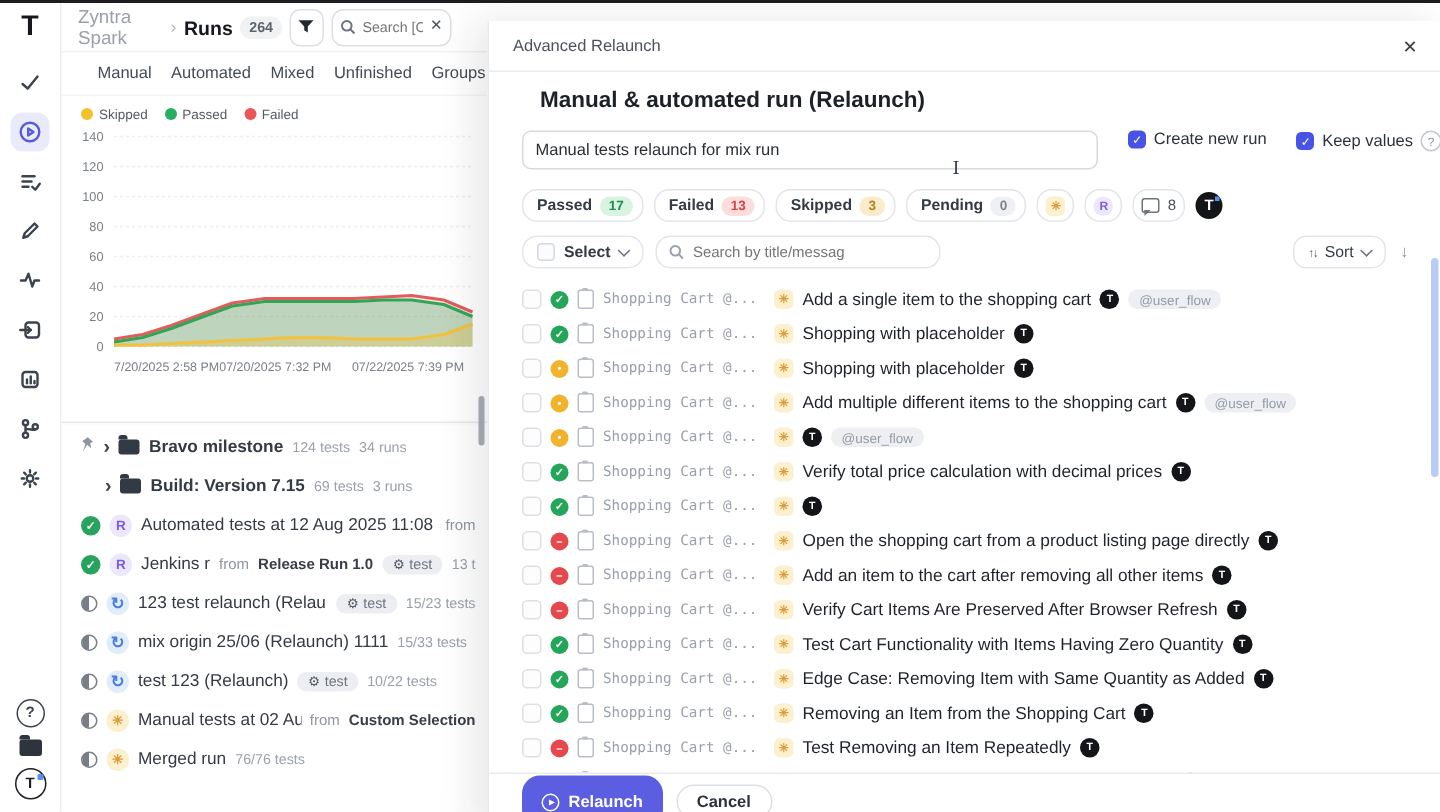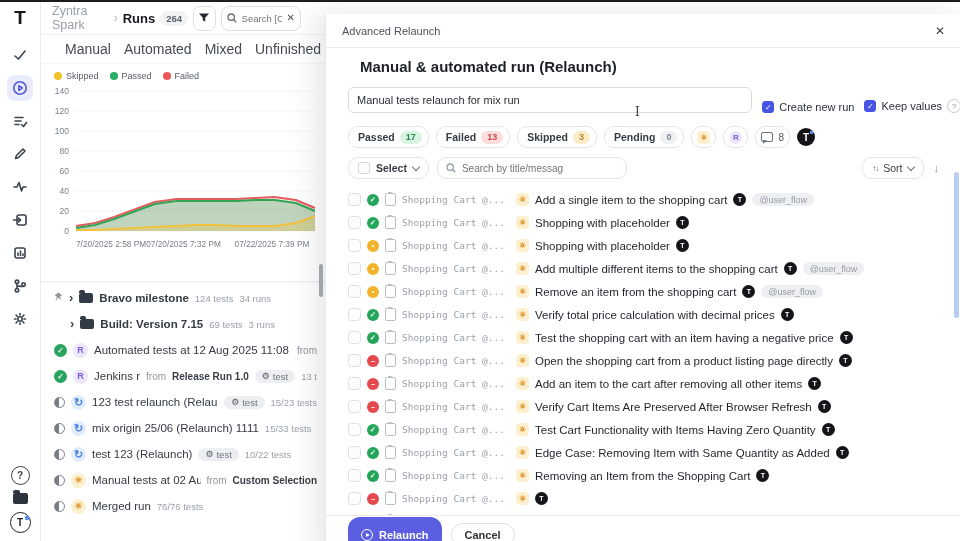--- a/index.html
+++ b/index.html
@@ -24,21 +24,21 @@
   .lp-header{height:32px;display:flex;align-items:center;padding:0 24px 0 12px;gap:5px;border-bottom:1px solid #f1f2f4;}
   .bc-project{color:#9aa1ab;font-size:12.5px;}
   .bc-sep{color:#b6bbc2;font-size:12px;}
   .bc-page{color:#15181d;font-size:13px;font-weight:bold;}
   .bc-count{background:#f1f2f4;color:#5c6470;font-size:9.5px;font-weight:bold;border-radius:8px;padding:2px 6px;}
   .filter-btn{margin-left:auto;width:26px;height:23px;border:1px solid #dcdfe4;border-radius:7px;display:flex;align-items:center;justify-content:center;background:#fff;}
   .search-box{width:76px;height:23px;border:1px solid #dcdfe4;border-radius:8px;display:flex;align-items:center;gap:3px;padding:0 5px;background:#fff;}
   .search-box input{border:none;outline:none;width:40px;font-size:9.5px;color:#6b7280;font-family:"Liberation Sans",sans-serif;background:transparent;}
   .x-glyph{color:#4b5158;font-size:10px;line-height:1;}
   .lp-tabs{height:28px;display:flex;align-items:center;gap:13px;padding:0 12px;border-bottom:1px solid #f4f5f6;}
-  .tab{font-size:14px;color:#444b55;white-space:nowrap;}
+  .tab{font-size:11px;color:#444b55;white-space:nowrap;}
   .lp-legend{display:flex;align-items:center;gap:11px;padding:7px 0 0 14px;}
   .legend-item{display:flex;align-items:center;gap:4px;font-size:9px;color:#555b64;}
   .dot{width:8px;height:8px;border-radius:50%;display:inline-block;}
   #chart-svg{display:block;margin:2px 0 0 0;}
   .lp-scroll-thumb{position:absolute;right:2px;top:262px;width:4px;height:33px;background:#a9aeb6;border-radius:2px;}
   .lp-divider{height:1px;background:#e7e9ec;box-shadow:0 1px 2px rgba(0,0,0,0.04);margin-top:26px;}
   .run-list{padding-top:3px;}
   .run-row{height:26px;display:flex;align-items:center;gap:6px;padding:0 8px 0 14px;white-space:nowrap;overflow:hidden;}
   .spacer{width:10px;flex:0 0 10px;}
   .chev-r{color:#3e444d;font-size:13px;font-weight:bold;line-height:1;margin-top:-2px;}
@@ -57,21 +57,21 @@
   .test-chip{background:#eceef1;border-radius:8px;color:#6e7680;font-size:9.5px;padding:1px 7px;display:flex;align-items:center;gap:3px;}
   .gear-mini{font-size:9px;color:#555b64;}
   .meta{font-size:9.5px;color:#9aa1ab;}
   
   .modal{position:absolute;top:14px;left:325px;width:635px;height:539px;background:#fff;border-left:1px solid #e6e8eb;box-shadow:-10px 0 24px rgba(30,34,40,0.10);z-index:10;}
   .modal-header{height:33px;display:flex;align-items:center;padding:0 16px;border-bottom:1px solid #e9ebee;}
   .mh-title{font-size:11px;color:#4c535c;}
   .mh-close{margin-left:auto;font-size:12px;color:#3b4149;}
   .modal-body{padding:10px 0 0 22px;position:relative;}
   .mb-title{font-size:15px;font-weight:bold;color:#1c2127;margin:0 0 12px 12px;}
-  .name-row{display:flex;align-items:flex-end;gap:10px;}
+  .name-row{display:flex;align-items:flex-start;gap:20px;}
   .name-input{width:424px;height:24px;border:1px solid #d7dade;border-radius:6px;padding:0 8px;font-size:11px;color:#2a2f36;font-family:"Liberation Sans",sans-serif;outline:none;}
   .cb-group{display:flex;align-items:center;gap:5px;font-size:11px;color:#2c323a;white-space:nowrap;}
   .cbox{width:12px;height:12px;border-radius:3.5px;background:#4653e3;color:#fff;font-size:8px;display:flex;align-items:center;justify-content:center;flex:0 0 12px;}
   .help-mini{width:12px;height:12px;border:1px solid #c3c8cf;border-radius:50%;color:#8b929c;font-size:8px;display:flex;align-items:center;justify-content:center;}
   .chips-row{display:flex;align-items:center;gap:7px;margin-top:13px;}
   .chip{height:20px;border:1px solid #e3e5ea;border-radius:10px;display:flex;align-items:center;gap:5px;padding:0 6px 0 9px;background:#fff;}
   .chip-label{font-size:10.5px;color:#343b44;font-weight:bold;}
   .chip-badge{font-size:9px;font-weight:bold;border-radius:7px;padding:1.5px 6px;}
   .icon-chip{padding:0 5px;}
   .mini-manual{width:13px;height:13px;border-radius:4px;background:#fcf0cf;color:#e09a36;font-size:8px;display:flex;align-items:center;justify-content:center;font-weight:bold;}
@@ -438,40 +438,38 @@
           <span class="t-title">Add multiple different items to the shopping cart</span>
           <span class="t-avatar">T</span>
           <span class="t-tag">@user_flow</span>
         </div>
         <div class="test-row">
           <span class="t-check"></span>
           <span class="t-st skipped">•</span>
           <span class="t-clip"></span>
           <span class="t-code">Shopping Cart @...</span>
           <span class="t-manual">✳</span>
-          <span class="t-title">Remove an item from the shopping cart</span>
           <span class="t-avatar">T</span>
           <span class="t-tag">@user_flow</span>
         </div>
         <div class="test-row">
           <span class="t-check"></span>
           <span class="t-st passed">✓</span>
           <span class="t-clip"></span>
           <span class="t-code">Shopping Cart @...</span>
           <span class="t-manual">✳</span>
           <span class="t-title">Verify total price calculation with decimal prices</span>
           <span class="t-avatar">T</span>
         </div>
         <div class="test-row">
           <span class="t-check"></span>
           <span class="t-st passed">✓</span>
           <span class="t-clip"></span>
           <span class="t-code">Shopping Cart @...</span>
           <span class="t-manual">✳</span>
-          <span class="t-title">Test the shopping cart with an item having a negative price</span>
           <span class="t-avatar">T</span>
         </div>
         <div class="test-row">
           <span class="t-check"></span>
           <span class="t-st failed">–</span>
           <span class="t-clip"></span>
           <span class="t-code">Shopping Cart @...</span>
           <span class="t-manual">✳</span>
           <span class="t-title">Open the shopping cart from a product listing page directly</span>
           <span class="t-avatar">T</span>
@@ -520,20 +518,21 @@
           <span class="t-manual">✳</span>
           <span class="t-title">Removing an Item from the Shopping Cart</span>
           <span class="t-avatar">T</span>
         </div>
         <div class="test-row">
           <span class="t-check"></span>
           <span class="t-st failed">–</span>
           <span class="t-clip"></span>
           <span class="t-code">Shopping Cart @...</span>
           <span class="t-manual">✳</span>
+          <span class="t-title">Test Removing an Item Repeatedly</span>
           <span class="t-avatar">T</span>
         </div>
         <div class="test-row">
           <span class="t-check"></span>
           <span class="t-st failed">–</span>
           <span class="t-clip"></span>
           <span class="t-code">Shopping Cart @...</span>
           <span class="t-manual">✳</span>
           <span class="t-title">Add an item to the cart with a very large quantity</span>
           <span class="t-avatar">T</span>

